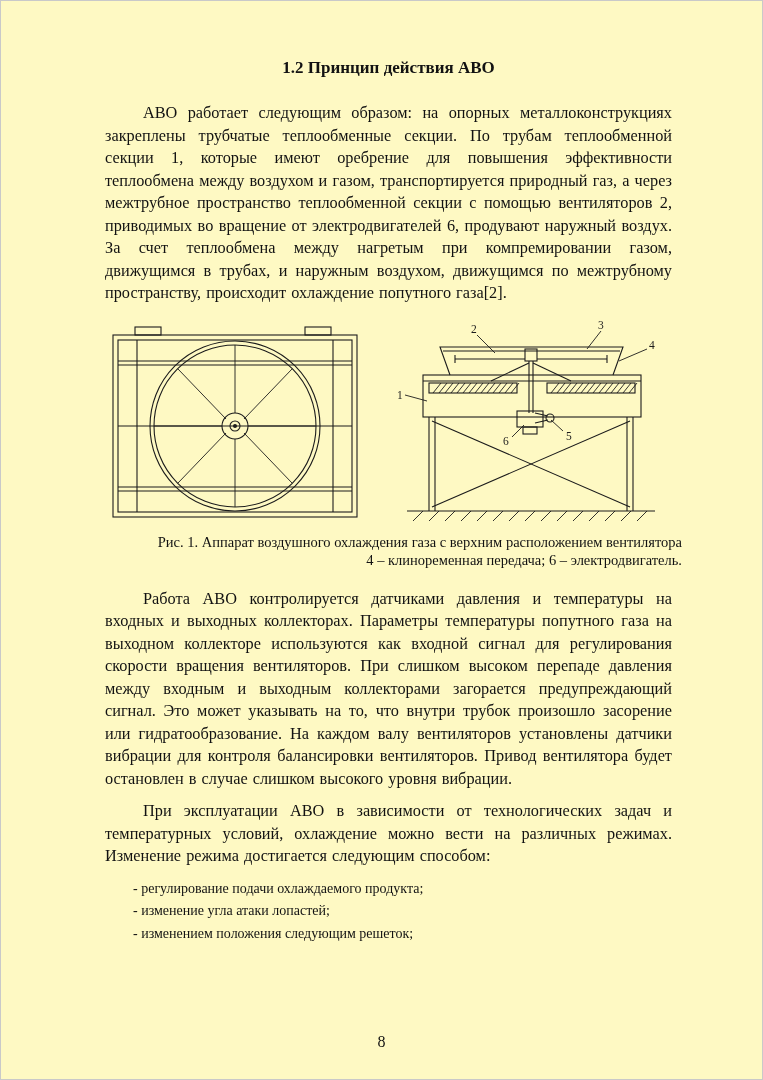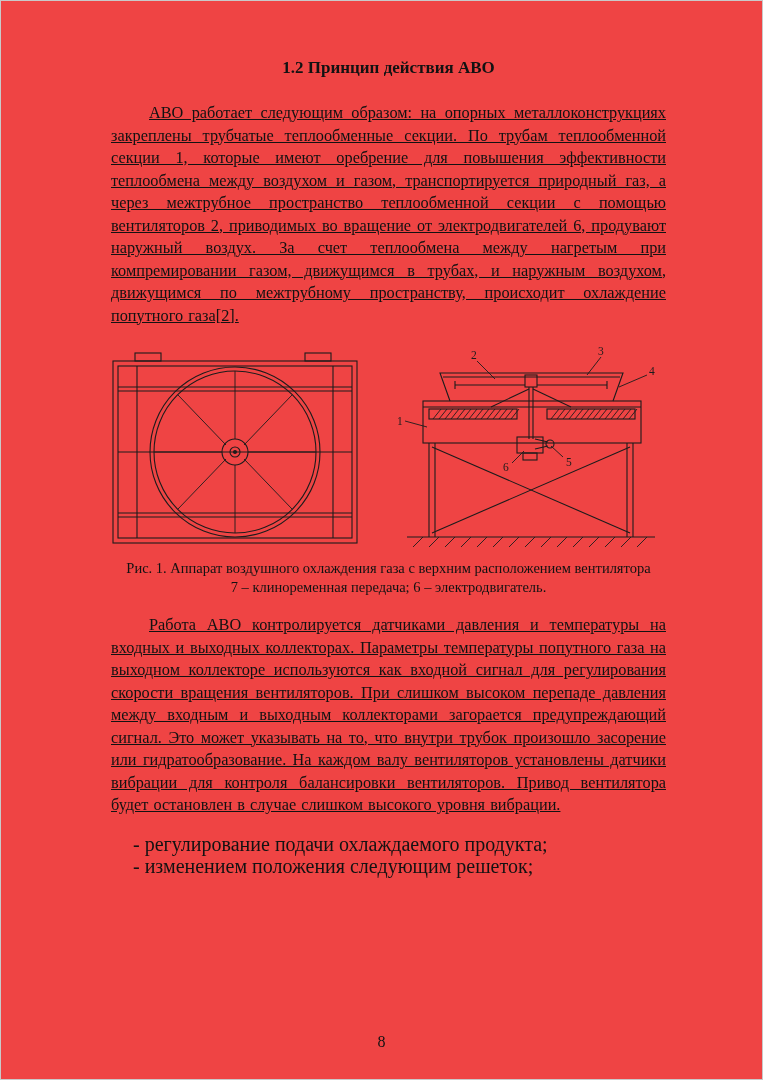--- a/index.html
+++ b/index.html
@@ -1,65 +1,64 @@
 <!DOCTYPE html>
 <html><head>
 <meta charset="utf-8">
 <style>
   html, body { margin: 0; padding: 0; background: #ffffff; }
   .page {
     position: relative;
     width: 763px;
     height: 1080px;
     box-sizing: border-box;
-    background: #ef4444;
+    background: #fef9c3;
     border: 1px solid #c9c9c9;
     font-family: "Liberation Serif", "DejaVu Serif", serif;
     color: #121212;
     overflow: hidden;
   }
   .content {
     padding: 56px 80px 0 94px;
   }
   .title {
     text-align: center;
     font-weight: bold;
     font-size: 17px;
     line-height: 21px;
     margin: 0 0 24px 0;
   }
   .para {
-    margin: 16px;
+    margin: 10px;
     font-size: 16.3px;
     line-height: 22.5px;
     text-align: justify;
     text-indent: 38px;
     word-spacing: 1px;
-    text-decoration: underline;
   }
   .figure-block {
     margin: 12px 0 4px 0;
   }
   .drawings {
     display: flex;
     justify-content: center;
     align-items: flex-end;
     gap: 30px;
   }
   .drawings svg { display: block; }
   .caption {
     margin-top: 8px;
-    text-align: center;
+    text-align: right;
     font-size: 14.5px;
     line-height: 18.5px;
   }
   .para-2 { margin-top: 18px; }
   .list { margin-left: 38px; }
   .list-item {
-    font-size: 20px;
+    font-size: 14px;
     line-height: 22.5px;
   }
   .page-number {
     position: absolute;
     bottom: 28px;
     left: 0;
     width: 100%;
     text-align: center;
     font-size: 16px;
   }
@@ -168,27 +167,29 @@
           <text class="fig-num" x="205" y="12">3</text>
           <text class="fig-num" x="256" y="32">4</text>
           <text class="fig-num" x="173" y="123">5</text>
           <text class="fig-num" x="110" y="128">6</text>
         </svg>
 
       </div>
 
       <div class="caption">
         <div>Рис. 1. Аппарат воздушного охлаждения газа с верхним расположением вентилятора</div>
-        <div>7 – клиноременная передача; 6 – электродвигатель.</div>
+        <div>4 – клиноременная передача; 6 – электродвигатель.</div>
       </div>
     </div>
 
     <p class="para para-2">Работа АВО контролируется датчиками давления и температуры на входных и выходных коллекторах. Параметры температуры попутного газа на выходном коллекторе используются как входной сигнал для регулирования скорости вращения вентиляторов. При слишком высоком перепаде давления между входным и выходным коллекторами загорается предупреждающий сигнал. Это может указывать на то, что внутри трубок произошло засорение или гидратообразование. На каждом валу вентиляторов установлены датчики вибрации для контроля балансировки вентиляторов. Привод вентилятора будет остановлен в случае слишком высокого уровня вибрации.</p>
+    <p class="para">При эксплуатации АВО в зависимости от технологических задач и температурных условий, охлаждение можно вести на различных режимах. Изменение режима достигается следующим способом:</p>
 
     <div class="list">
       <div class="list-item">- регулирование подачи охлаждаемого продукта;</div>
+      <div class="list-item">- изменение угла атаки лопастей;</div>
       <div class="list-item">- изменением положения следующим решеток;</div>
     </div>
 
   </div>
 
   <div class="page-number">8</div>
 </div>
 
 </body></html>

